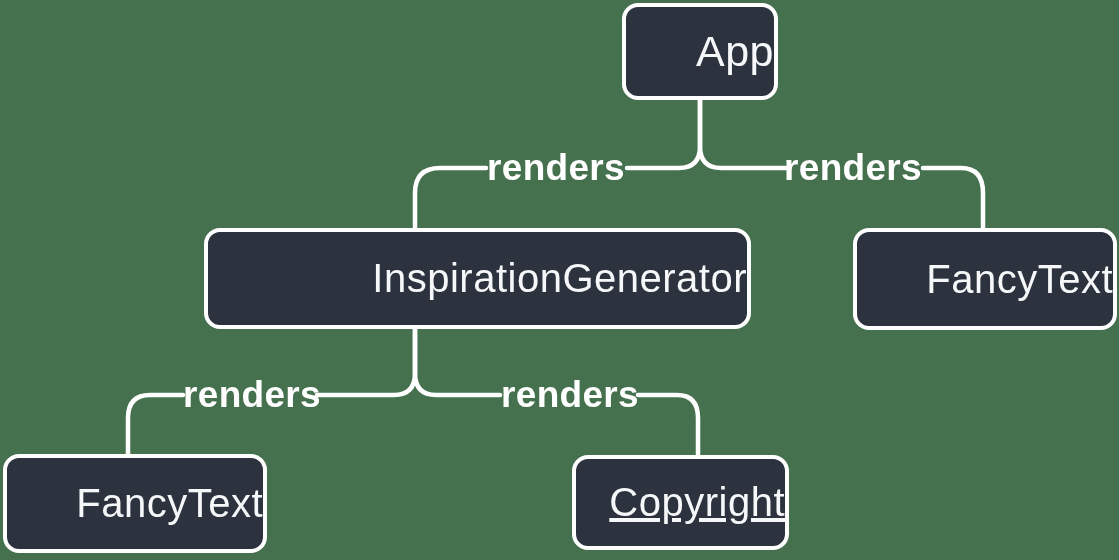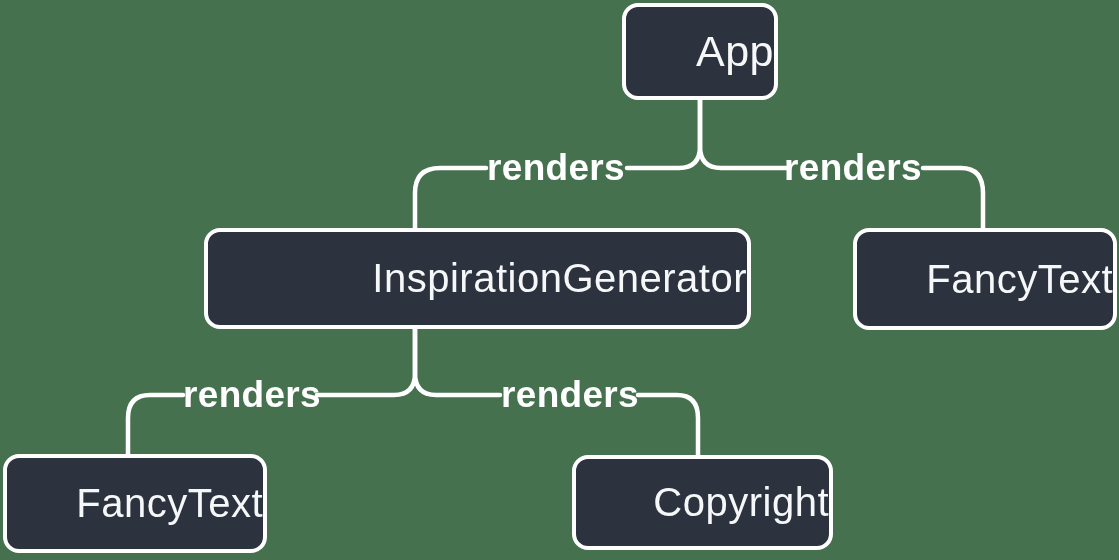--- a/index.html
+++ b/index.html
@@ -43,21 +43,21 @@
     color: var(--node-text);
     font-size: 40px;
     font-weight: 400;
     letter-spacing: 0.5px;
     white-space: nowrap;
   }
   .node-app { left: 622px; top: 3px; width: 156px; height: 97px; font-size: 43px; }
   .node-inspiration-generator { left: 204px; top: 228px; width: 547px; height: 101px; }
   .node-fancytext-top { left: 853px; top: 228px; width: 264px; height: 102px; }
   .node-fancytext-bottom { left: 3px; top: 454px; width: 264px; height: 99px; }
-  .node-copyright { left: 572px; top: 455px; width: 261px; height: 95px; }
+  .node-copyright { left: 572px; top: 455px; width: 217px; height: 95px; text-decoration: underline; }
   .edge-label {
     position: absolute;
     transform: translate(-50%, -50%);
     color: var(--edge-label-text);
     font-size: 37px;
     font-weight: 700;
     letter-spacing: 0.3px;
     white-space: nowrap;
   }
   .edge-label-1 { left: 556px; top: 168px; }

